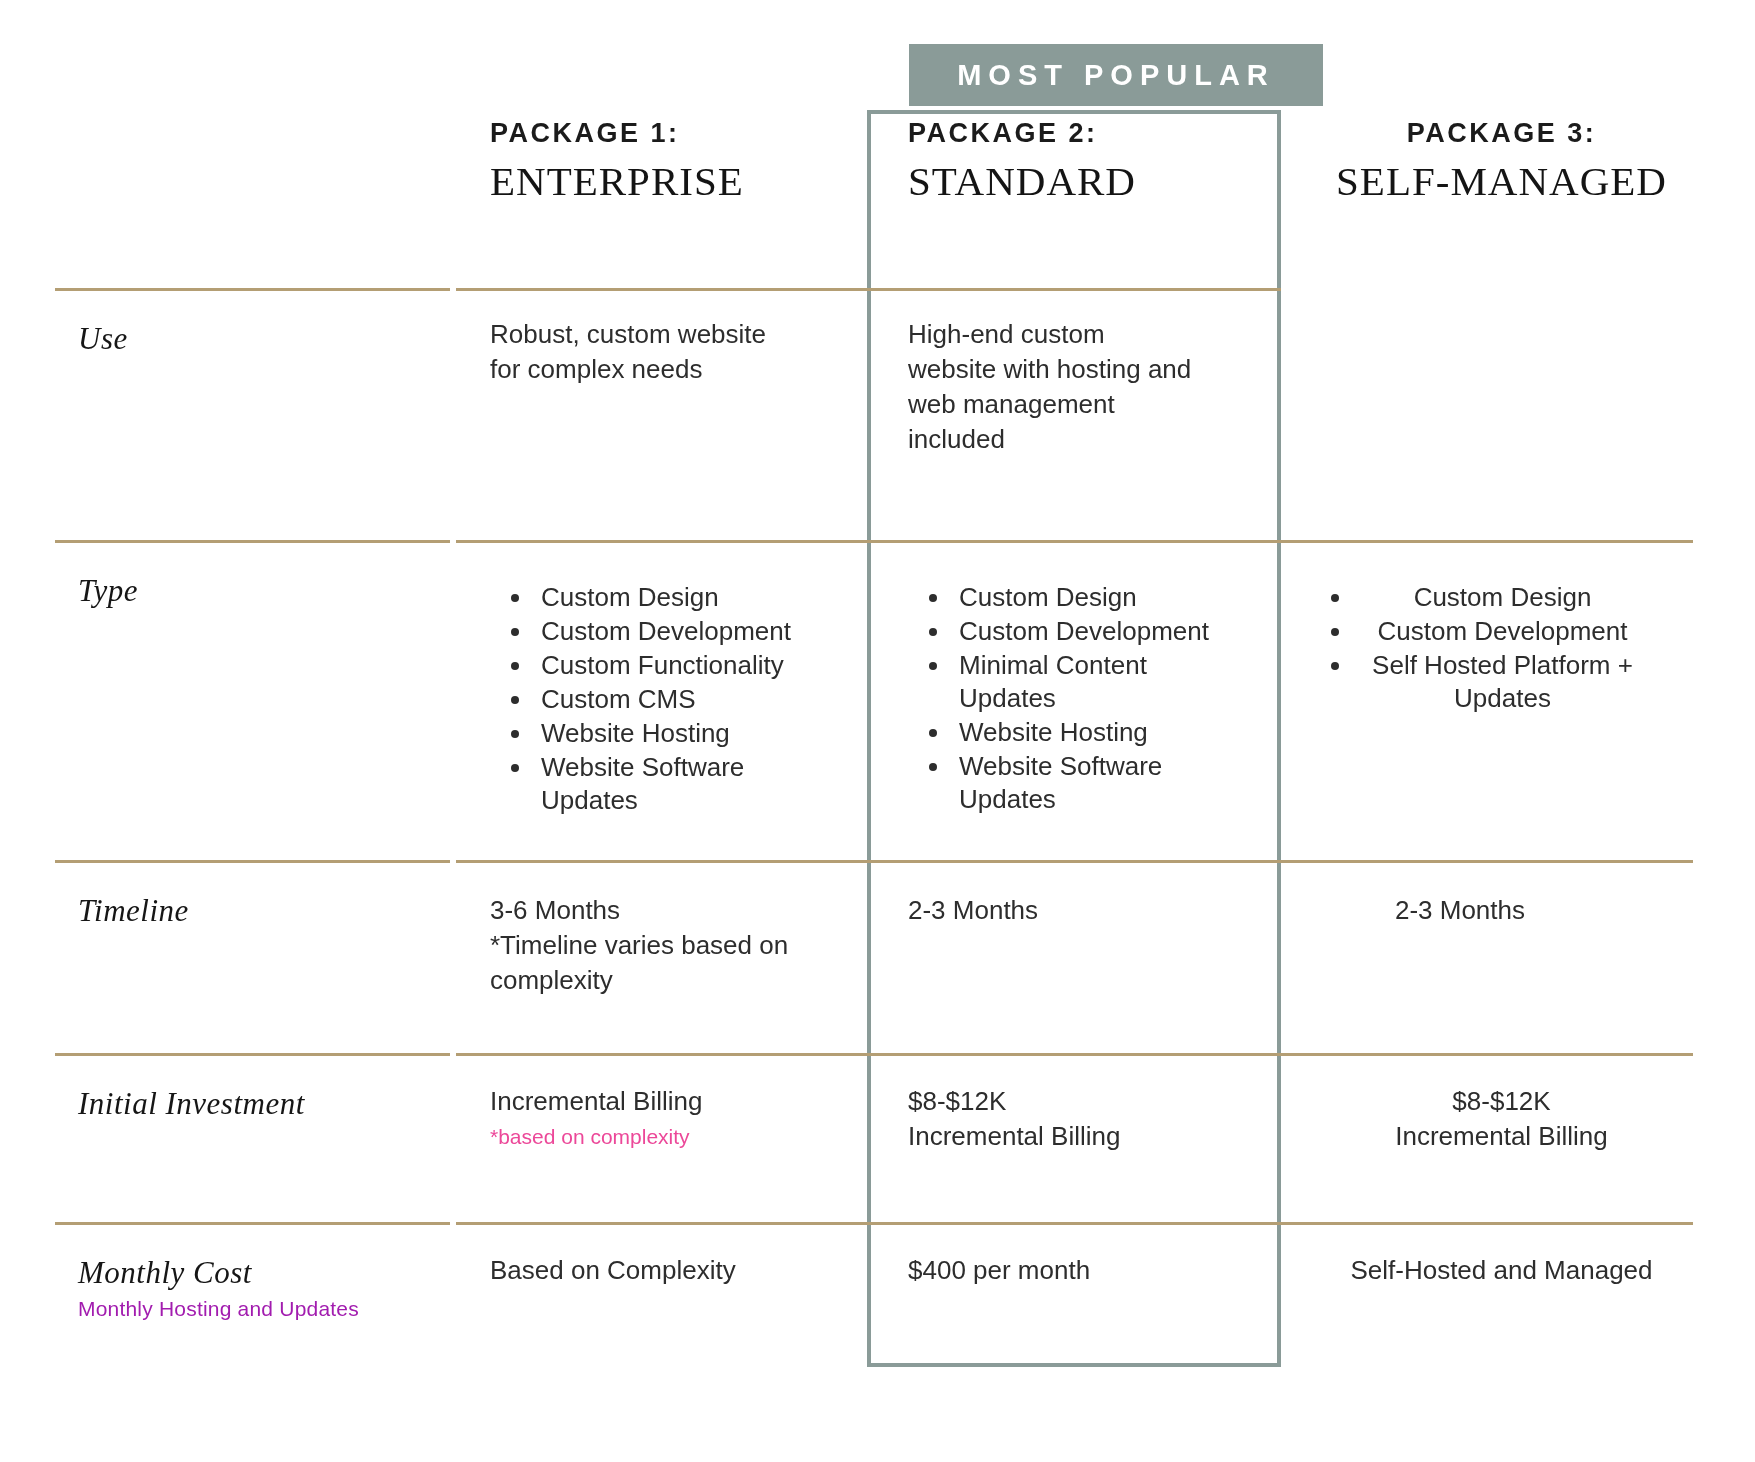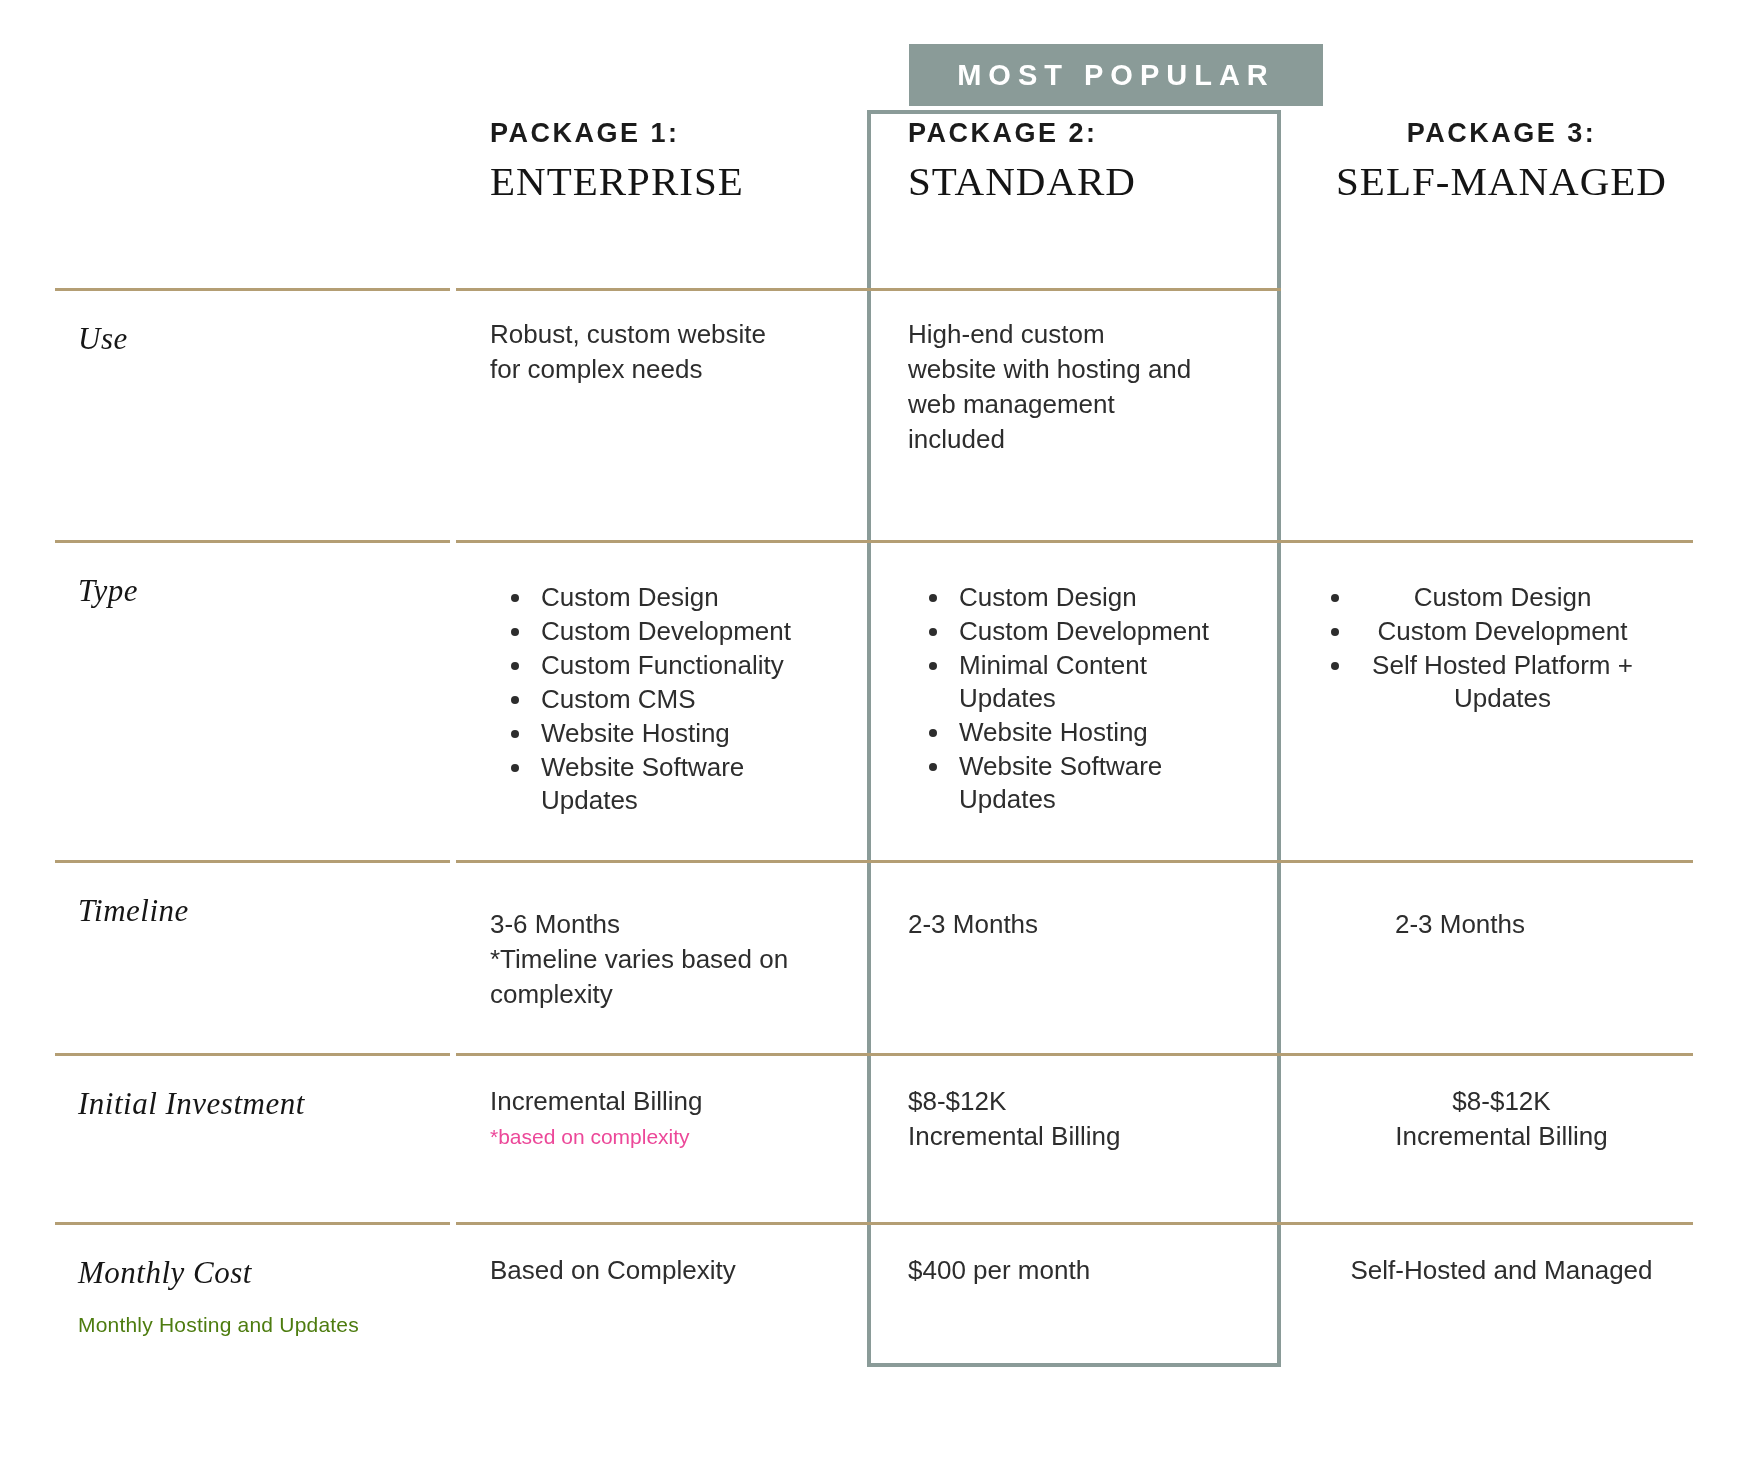--- a/index.html
+++ b/index.html
@@ -35,23 +35,23 @@
     font-style:italic;
     font-size:31px;
     color:#161616;
     padding:30px 0 0 23px;
     letter-spacing:.5px;
   }
   .lab .sub{
     font-family:"Liberation Sans",sans-serif;
     font-style:normal;
     font-size:21px;
-    color:#4d7c0f;
+    color:#a21caf;
     letter-spacing:.2px;
-    margin-top:22px;
+    margin-top:6px;
   }
 
   
   .c1{padding-left:34px;}
   .c2c{padding-left:41px;}
   .c3c{padding-left:29px;text-align:center;}
 
   .head{padding-top:118px;}
   .kicker{
     font-size:27px;font-weight:700;color:var(--ink);
@@ -74,21 +74,21 @@
   .type-c{padding-top:24px;}
   .type-c ul{list-style:disc;margin:14px;padding:0 0 0 30px;}
   .type-c li{
     font-size:26px;line-height:33px;color:var(--body);
     padding-left:7px;margin:0 0 1px 0;
   }
   .type-c.c1 ul{max-width:265px;}
   .type-c.c2c ul{max-width:260px;}
   .type-c.c3c ul{max-width:290px;}
 
-  .tl-c{padding-top:44px;}
+  .tl-c{padding-top:30px;}
   .tl-c .body-txt{max-width:300px;}
   .ii-c{padding-top:28px;}
   .mc-c{padding-top:28px;}
   .note{font-size:21px;color:#ec4899;margin-top:6px;}
 
   
   .banner{
     position:absolute;left:867px;top:44px;width:414px;height:62px;
     background:var(--sage);
     color:#ffffff;

